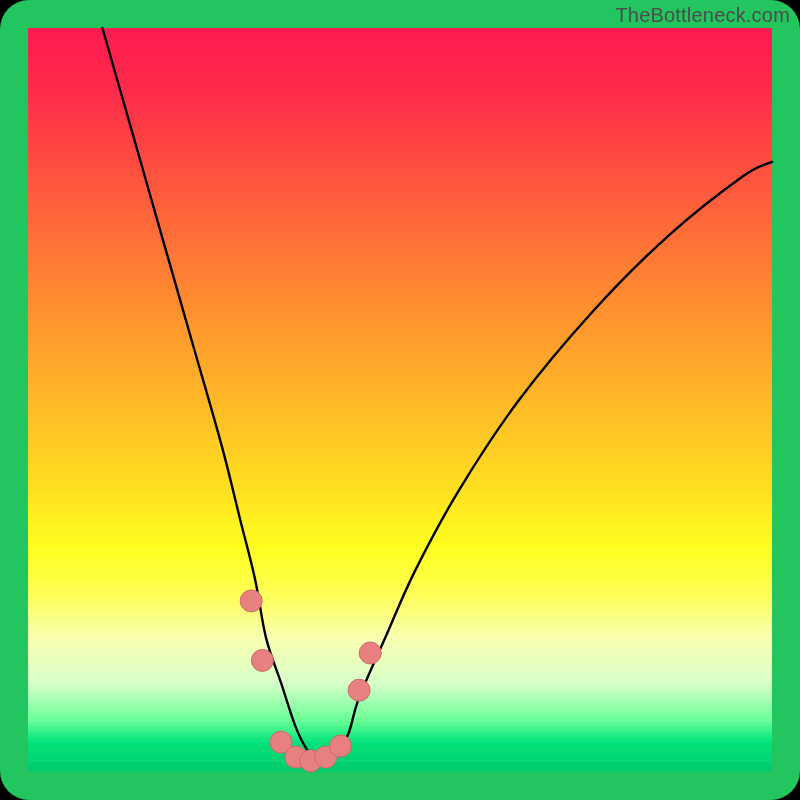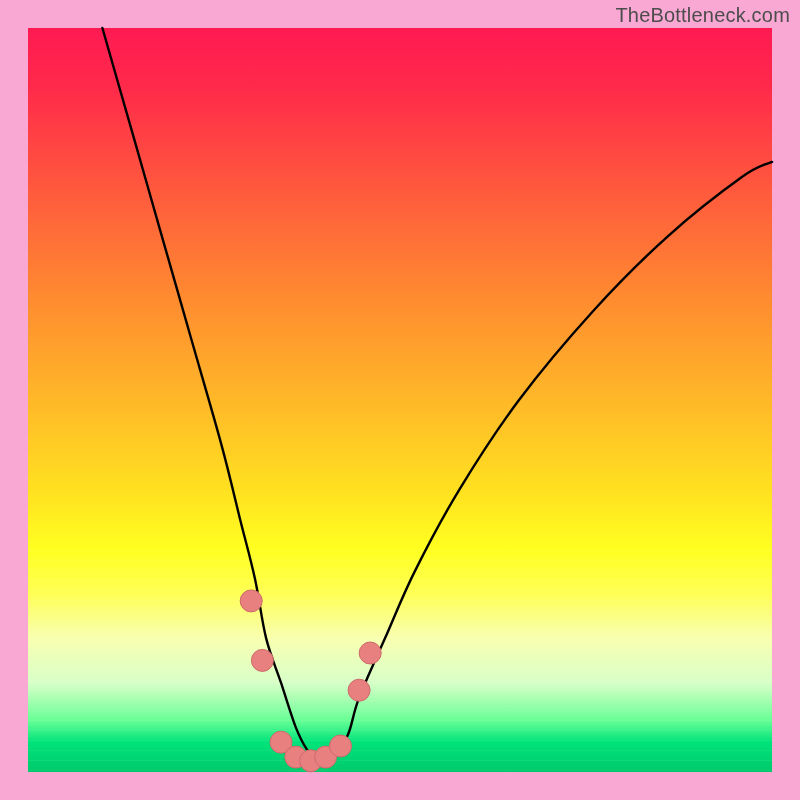--- a/index.html
+++ b/index.html
@@ -7,21 +7,22 @@
     padding: 0;
     width: 800px;
     height: 800px;
     overflow: hidden;
     background: #000;
     font-family: Arial, Helvetica, sans-serif;
   }
   .frame {
     position: absolute;
     inset: 0;
-    background: #f9a8d4;
+    background: #22c55e;
+    border-radius: 29px;
   }
   .plot-area {
     position: absolute;
     left: 28px;
     top: 28px;
     width: 744px;
     height: 744px;
     background: linear-gradient(
       to bottom,
       #ff1a52 0%,

